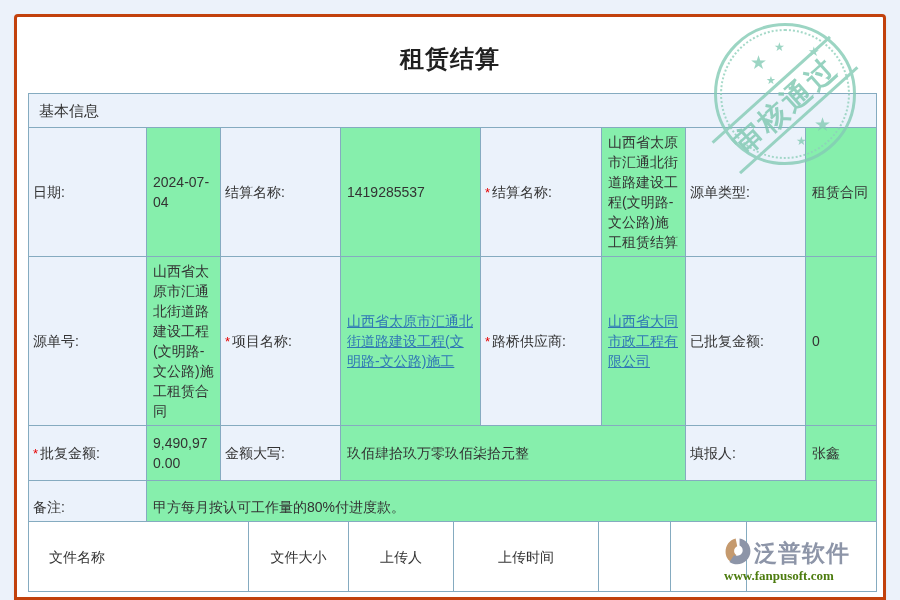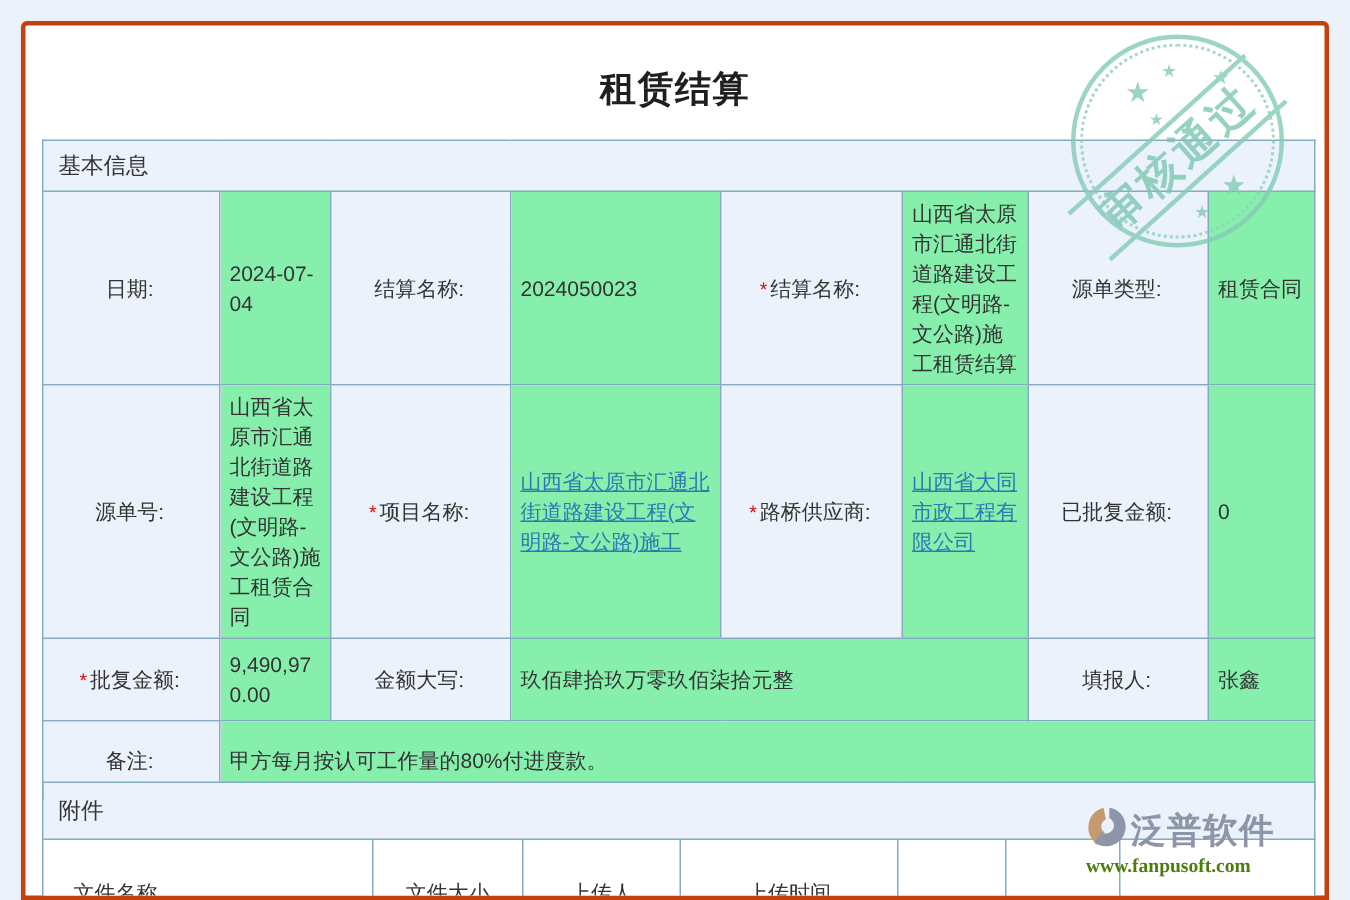--- a/index.html
+++ b/index.html
@@ -25,21 +25,21 @@
   }
   table.grid td {
     border:1px solid #85abc0; line-height:20px; vertical-align:middle;
     overflow:hidden;
   }
   td.section-hd {
     background:#ebf2fb; text-align:left; padding:0 0 0 10px;
     font-size:15px; color:#333; height:34px;
   }
   td.lbl {
-    background:#ebf2fb; text-align:center; padding:4px 6px 4px 4px;
+    background:#ebf2fb; text-align:left; padding:4px 6px 4px 4px;
   }
   td.val { background:#86efac; text-align:left; padding:4px 6px; }
   .break-all { word-break:break-all; }
   .req { color:#e60000; margin-right:2px; font-size:13px; }
   a.cell-link { color:#3077b5; text-decoration:underline; cursor:pointer; }
   td.col-hd { background:#ffffff; text-align:center; padding:4px; color:#333; }
   td.col-hd.first { text-align:left; padding-left:20px; }
 
   
   .stamp {
@@ -102,21 +102,21 @@
         <col style="width:71px">
     </colgroup>
     <tbody>
         <tr>
       <td class="section-hd" colspan="8">基本信息</td>
     </tr>
     <tr style="height:128px">
       <td class="lbl">日期:</td>
       <td class="val">2024-07-04</td>
       <td class="lbl">结算名称:</td>
-      <td class="val">2024050023</td>
+      <td class="val">1419285537</td>
       <td class="lbl"><span class="req">*</span><span>结算名称:</span></td>
       <td class="val">山西省太原市汇通北街道路建设工程(文明路-文公路)施工租赁结算</td>
       <td class="lbl">源单类型:</td>
       <td class="val">租赁合同</td>
     </tr>
     <tr style="height:158px">
       <td class="lbl">源单号:</td>
       <td class="val">山西省太原市汇通北街道路建设工程(文明路-文公路)施工租赁合同</td>
       <td class="lbl"><span class="req">*</span><span>项目名称:</span></td>
       <td class="val"><a class="cell-link">山西省太原市汇通北街道路建设工程(文明路-文公路)施工</a></td>
@@ -144,23 +144,20 @@
     <colgroup>
       <col style="width:220px">
         <col style="width:100px">
         <col style="width:105px">
         <col style="width:145px">
       <col style="width:72px">
         <col style="width:76px">
         <col style="width:130px">
     </colgroup>
     <tbody>
-        <tr>
-      <td class="section-hd" colspan="7" style="height:38px">附件</td>
-    </tr>
     <tr style="height:70px">
       <td class="col-hd first">文件名称</td>
       <td class="col-hd">文件大小</td>
       <td class="col-hd">上传人</td>
       <td class="col-hd">上传时间</td>
       <td class="col-hd"></td>
       <td class="col-hd"></td>
       <td class="col-hd"></td>
     </tr>
   </tbody>

